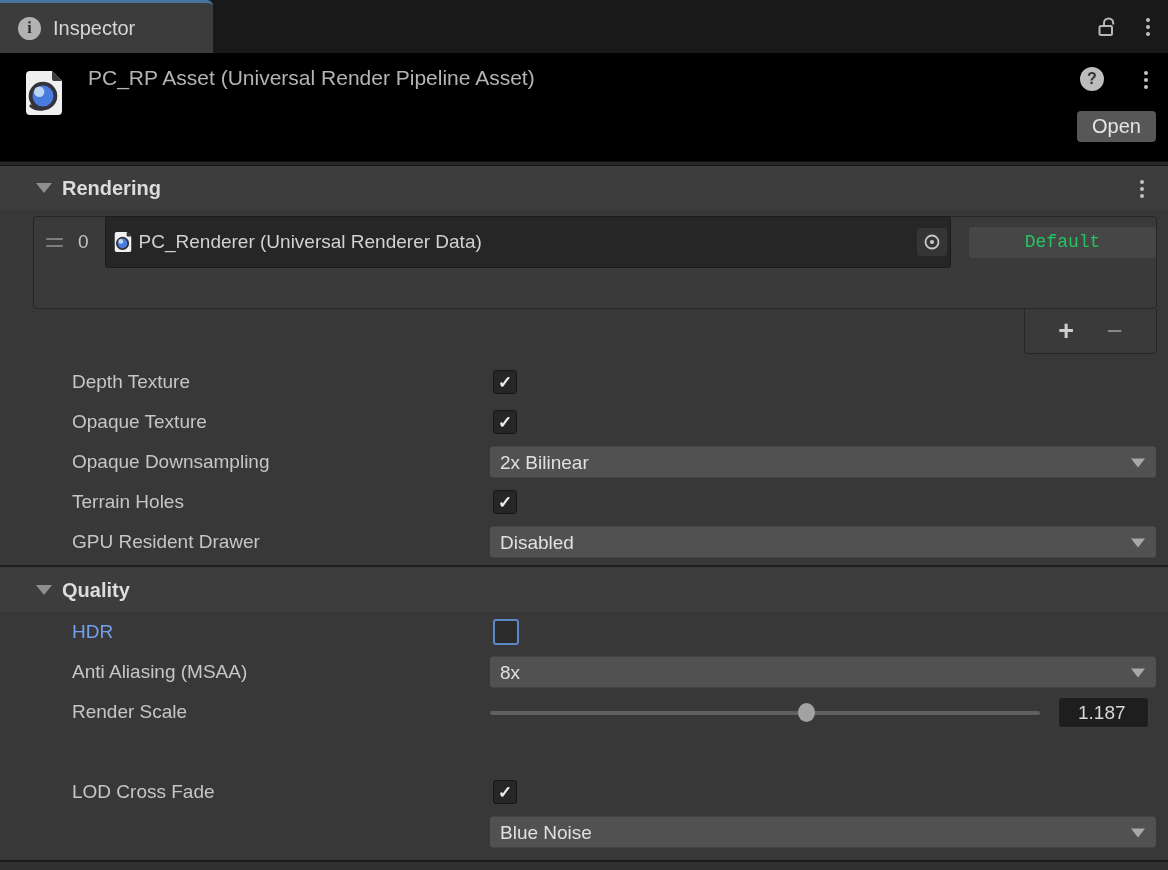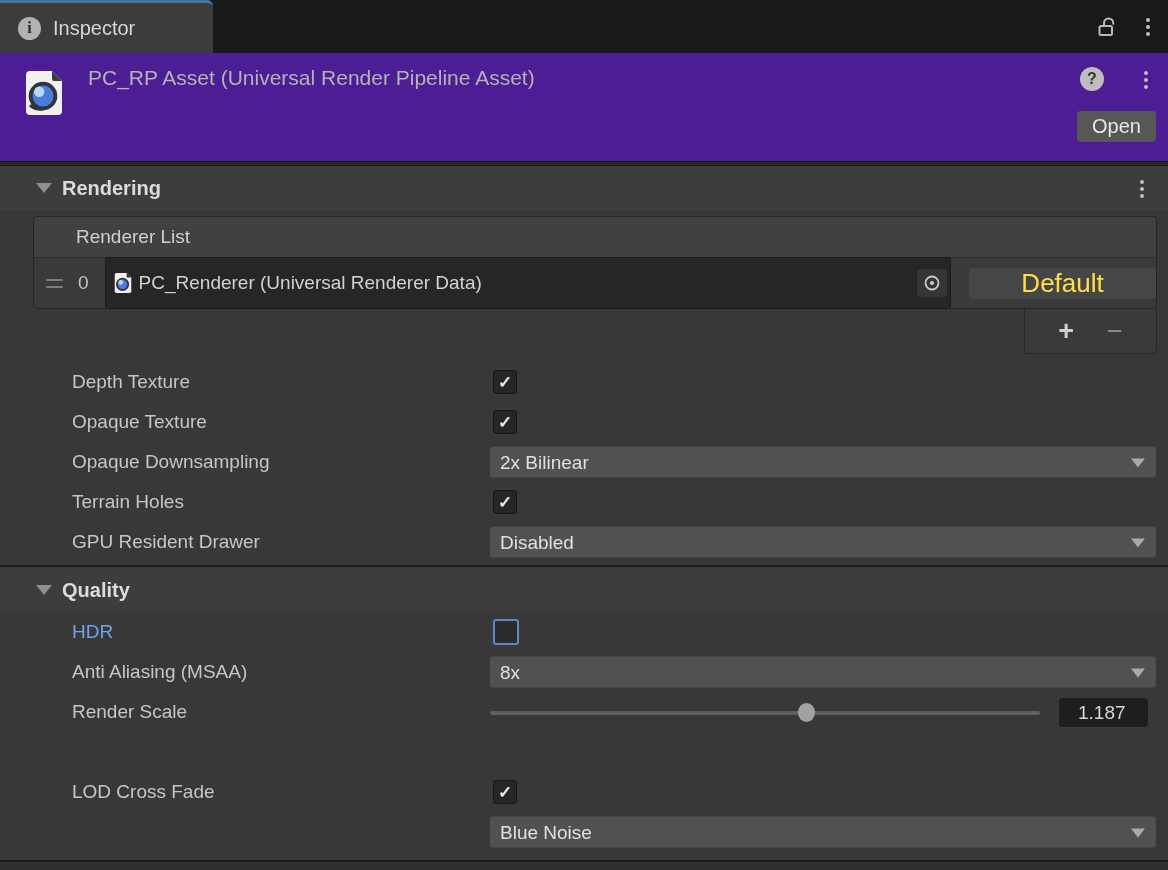--- a/index.html
+++ b/index.html
@@ -14,21 +14,21 @@
          display:flex; align-items:center; padding-left:18px; gap:12px; cursor:default; }
   .tab-label { font-size:20px; color:#d6d6d6; }
   .info-icon { width:23px; height:23px; border-radius:50%; background:#b2b2b2; color:#2b2b2b;
                display:flex; align-items:center; justify-content:center;
                font-family:"Liberation Serif", serif; font-weight:bold; font-size:16px; }
   .tabbar-icons { position:absolute; right:14px; top:0; height:53px; display:flex; align-items:center; gap:22px; }
   .kebab { display:flex; flex-direction:column; gap:3px; padding:4px; cursor:pointer; }
   .kebab span { width:4px; height:4px; border-radius:50%; background:#c2c2c2; }
 
   
-  .asset-header { position:absolute; left:0; top:53px; width:1168px; height:108px; background:#4c1d95; }
+  .asset-header { position:absolute; left:0; top:53px; width:1168px; height:108px; background:#000000; }
   .asset-icon { position:absolute; left:20px; top:16px; width:48px; height:48px; }
   .asset-title { position:absolute; left:88px; top:13px; font-size:21px; color:#b4b4b4; }
   .help-icon { position:absolute; right:64px; top:14px; width:24px; height:24px; border-radius:50%;
                background:#bdbdbd; color:#333; font-weight:bold; font-size:16px;
                display:flex; align-items:center; justify-content:center; cursor:pointer; }
   .asset-header .kebab { position:absolute; right:16px; top:14px; }
   .open-btn { position:absolute; right:12px; top:58px; height:31px; padding:0 15px;
               background:#575757; border:none; border-radius:4px;
               color:#e6e6e6; font-size:20px; font-family:inherit; cursor:pointer; }
 
@@ -54,21 +54,21 @@
   .drag-handle span { width:17px; height:2px; background:#7e7e7e; border-radius:1px; }
   .rlist-index { margin-left:15px; font-size:19px; color:#c2c2c2; }
   .obj-field { margin-left:16px; width:847px; height:52px; background:#262626;
                border:1px solid #1b1b1b; border-radius:3px;
                display:flex; align-items:center; cursor:pointer; }
   .obj-field .mini-icon { width:22px; height:22px; margin-left:6px; flex:none; }
   .obj-text { margin-left:5px; font-size:19px; color:#d2d2d2; white-space:nowrap; overflow:hidden; }
   .obj-picker { margin-left:auto; margin-right:3px; width:30px; height:28px; border-radius:3px;
                 background:#353535; display:flex; align-items:center; justify-content:center; cursor:pointer; }
   .default-btn { margin-left:18px; width:187px; height:31px; background:#464646; border:none;
-                 border-radius:3px; color:#fde047; font-size:26px; font-family:Liberation Sans, sans-serif; cursor:pointer; }
+                 border-radius:3px; color:#22c55e; font-size:18px; font-family:Liberation Mono, monospace; cursor:pointer; }
   .rlist-footer { position:absolute; left:1024px; top:309px; width:133px; height:45px;
                   background:#3a3a3a; border:1px solid #262626; border-top:none;
                   border-radius:0 0 4px 4px; display:flex; align-items:center; justify-content:space-evenly; }
   .btn-add { background:none; border:none; color:#cfcfcf; font-size:27px; font-weight:bold;
              font-family:inherit; cursor:pointer; line-height:1; }
   .btn-remove { background:none; border:none; color:#8c8c8c; font-size:27px;
                 font-family:inherit; cursor:pointer; line-height:1; }
 
   
   .prop-row { position:absolute; left:0; width:1168px; height:40px; }
@@ -149,23 +149,20 @@
     <div class="foldout"></div>
     <div class="section-title">Rendering</div>
     <div class="kebab">
         <span></span>
         <span></span>
         <span></span>
       </div>
   </div>
 
   <div class="rlist">
-    <div class="rlist-header">
-      <span class="rlist-header-label">Renderer List</span>
-    </div>
     <div class="rlist-row">
       <div class="drag-handle">
           <span></span>
           <span></span>
         </div>
       <span class="rlist-index">0</span>
       <div class="obj-field">
         <svg class="mini-icon" viewBox="0 0 24 24">
           <path d="M3 3 a2 2 0 0 1 2 -2 h11 l5 5 v15 a2 2 0 0 1 -2 2 h-14 a2 2 0 0 1 -2 -2 z" fill="#f0f0f0"></path>
           <path d="M16 1 l5 5 h-4 a1 1 0 0 1 -1 -1 z" fill="#2e2e2e"></path>

